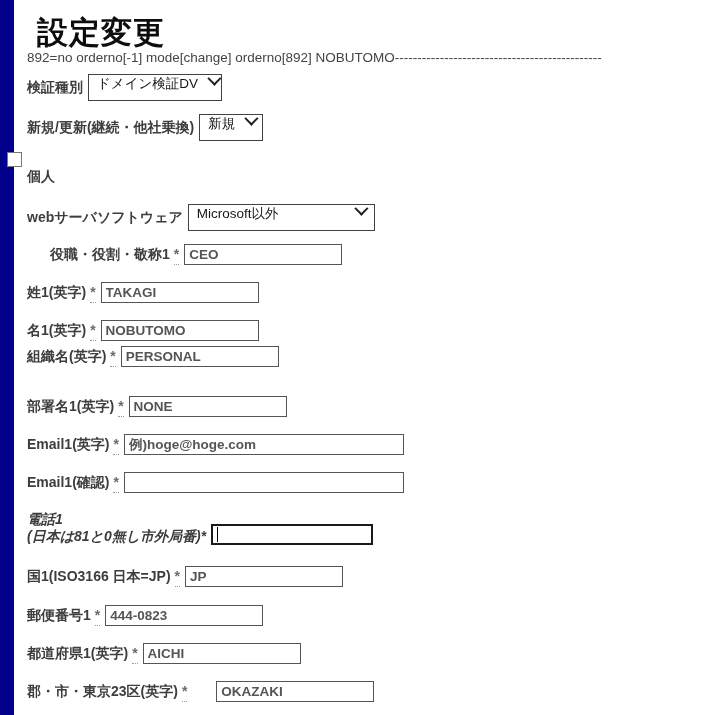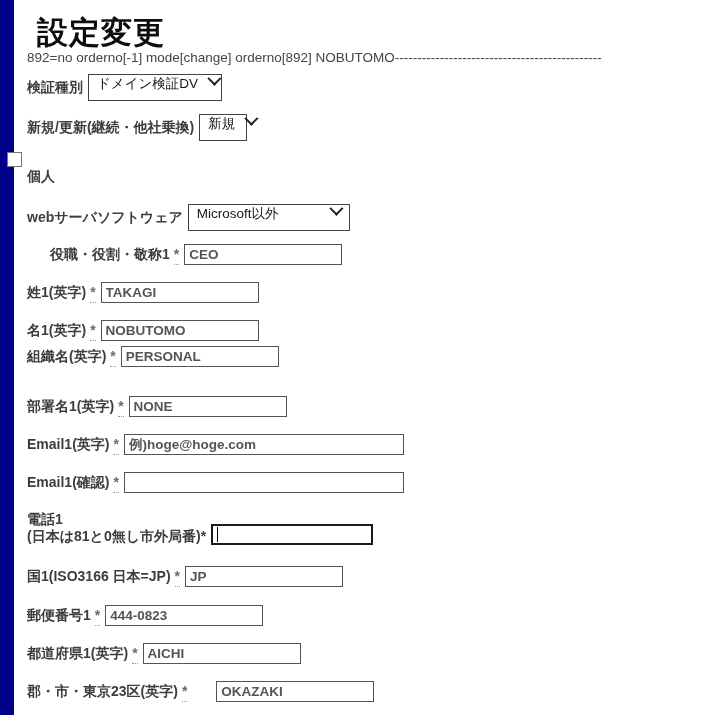--- a/index.html
+++ b/index.html
@@ -25,35 +25,35 @@
   }
 
   .row{position:absolute;left:27px;display:flex;align-items:center;white-space:nowrap;}
   .row.align-bottom{align-items:flex-end;}
 
   .lbl{font-size:14px;font-weight:bold;color:#3d3d3d;margin-right:5px;}
   .lbl .req{
     font-weight:bold;color:#6b6b6b;margin-left:4px;
     border-bottom:1px dotted #9a9a9a;padding-bottom:2px;cursor:help;
   }
-  .lbl-2line{line-height:17px;margin-right:5px;font-size:14px;font-weight:bold;}
+  .lbl-2line{line-height:17px;margin-right:5px;font-size:14px;font-weight:bold;font-style:italic;}
 
   .sel{
     height:27px;background:#fff;border:1px solid #424242;
     display:inline-flex;justify-content:space-between;
     padding:0 9px 0 8px;box-sizing:border-box;cursor:default;
     font-size:13.5px;color:#161616;font-weight:normal;
   }
   .sel .chev{
     width:8px;height:8px;border-right:2px solid #222;border-bottom:2px solid #222;
     transform:rotate(45deg) translateY(-2px);margin-left:10px;flex:none;
   }
   .sel-w1{width:134px;}
-  .sel-w2{width:48px;}
-  .sel-w3{width:162px;}
+  .sel-w2{width:64px;}
+  .sel-w3{width:187px;}
 
   input[type=text]{
     height:21px;width:158px;box-sizing:border-box;
     border:1px solid #545454;background:#fff;
     font-family:"Liberation Sans","DejaVu Sans",sans-serif;
     font-size:13.5px;color:#555;padding:1px 4px;outline:none;font-weight:bold;
   }
   input.wide{width:280px;}
   input.focused{border:2px solid #1b1b1b;width:162px;}
 

